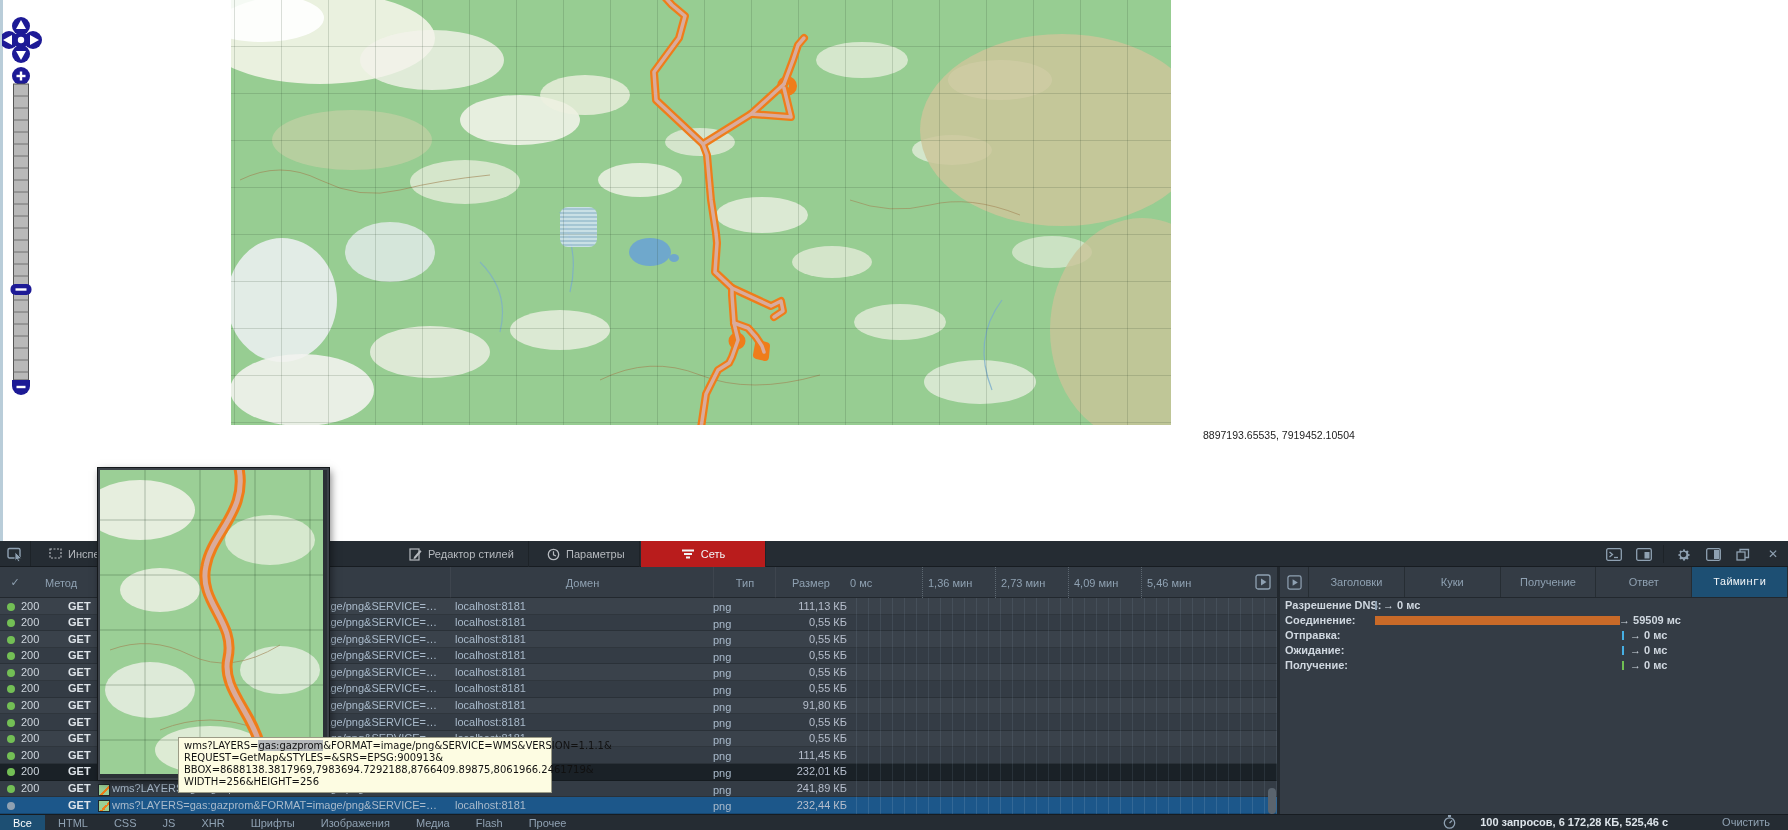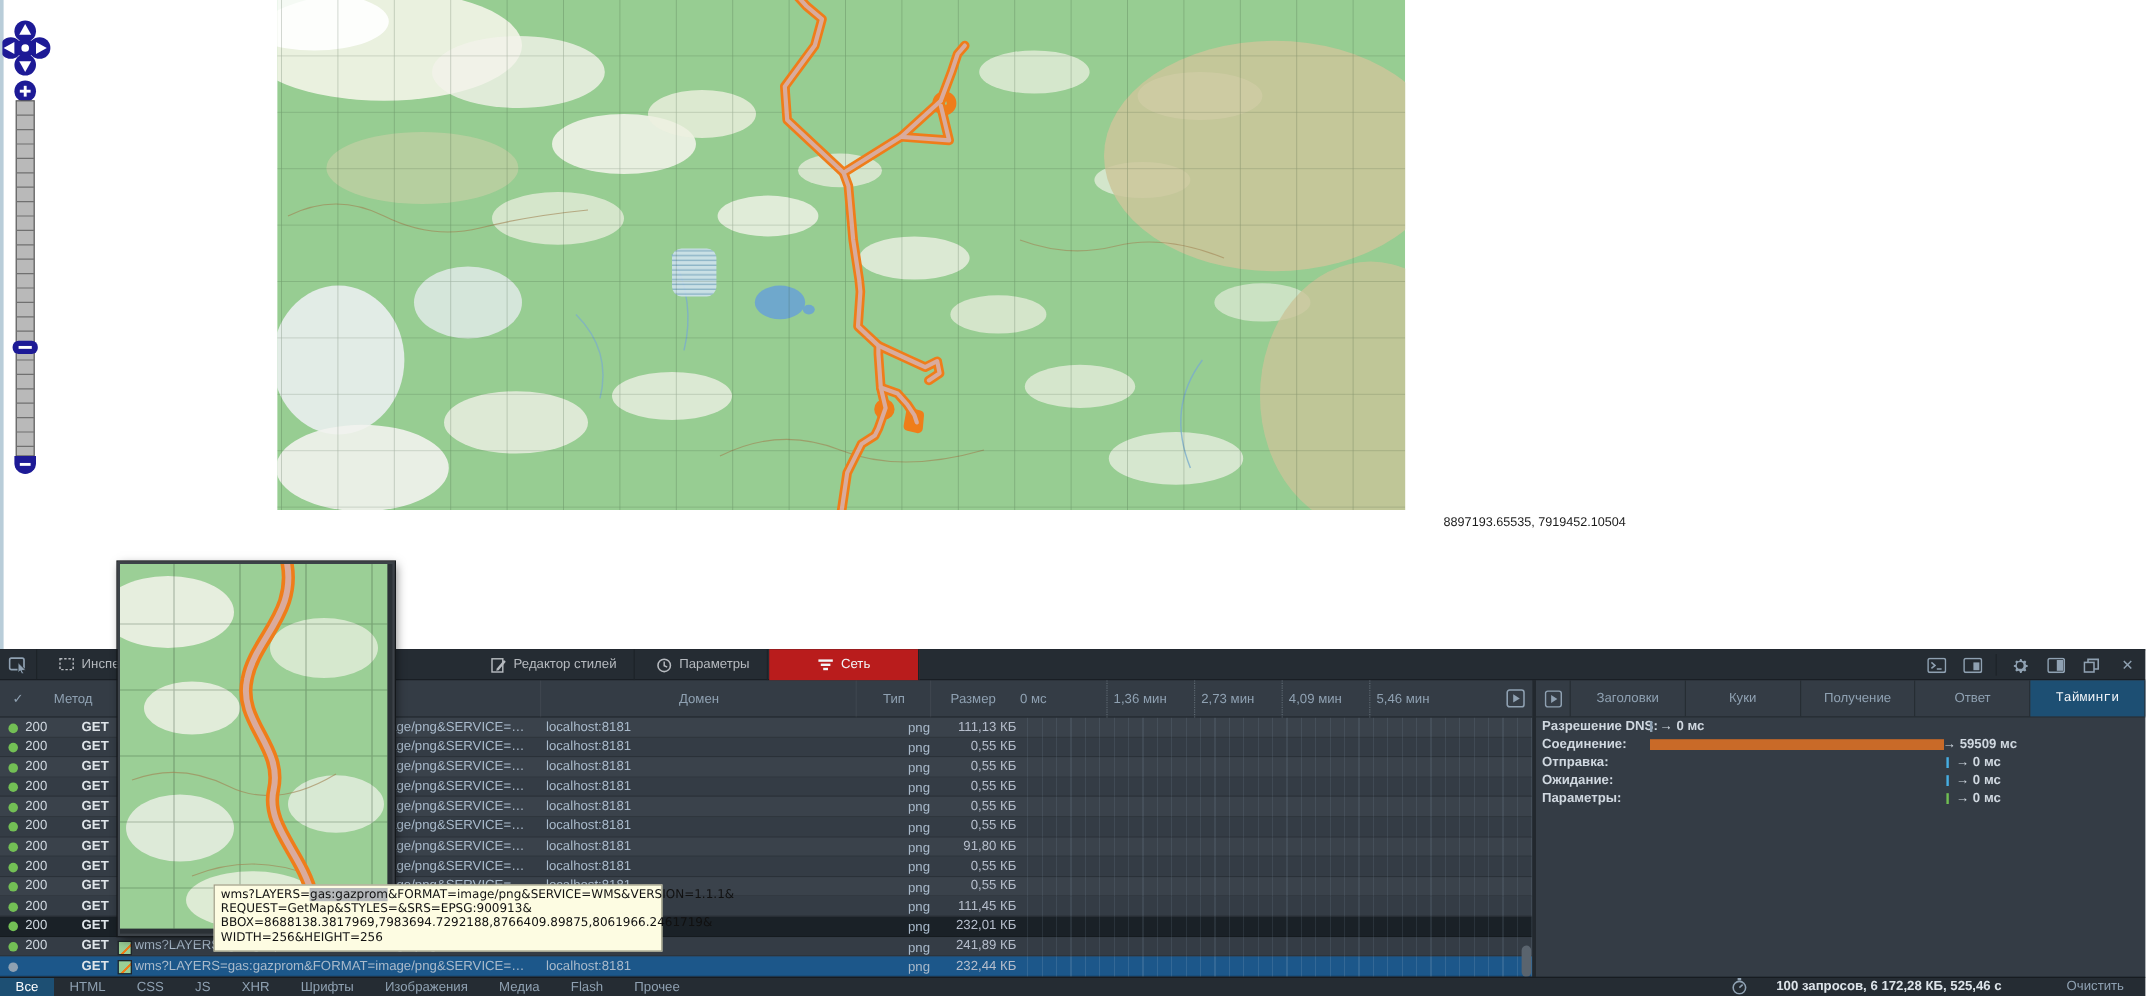--- a/index.html
+++ b/index.html
@@ -40,21 +40,21 @@
   .row .grid{position:absolute;left:845px;top:0;width:432px;height:100%;
      background:repeating-linear-gradient(90deg,transparent 0 11px,rgba(151,175,196,.12) 11px 12px);}
   .row.selected .grid{background:repeating-linear-gradient(90deg,transparent 0 11px,rgba(255,255,255,.10) 11px 12px);}
   .dot{position:absolute;left:7px;top:4.5px;width:8px;height:8px;border-radius:50%;}
   .rstatus{position:absolute;left:21px;top:1.5px;color:#cdd5dd;}
   .rmethod{position:absolute;left:68px;top:1.5px;color:#dfe5ea;font-weight:bold;}
   .ricon{position:absolute;left:98px;top:3px;width:10px;height:10px;border:1px solid #20262b;
      background:linear-gradient(135deg,#9bcf96 55%,#ef7d1a 55%,#ef7d1a 70%,#9bcf96 70%);}
   .rurl{position:absolute;left:112px;top:1.5px;width:331px;color:#a9bacb;white-space:nowrap;overflow:hidden;text-overflow:ellipsis;}
   .rdomain{position:absolute;left:455px;top:1.5px;color:#a9bacb;}
-  .rtype{position:absolute;left:713px;top:3px;width:62px;text-align:right;color:#a9bacb;}
+  .rtype{position:absolute;left:713px;top:3px;width:62px;text-align:left;color:#a9bacb;}
   .rsize{position:absolute;left:775px;top:1.5px;width:72px;text-align:right;color:#b6becc;}
   #scrollthumb{left:1268px;top:788px;width:8px;height:26px;background:#5a646e;border-radius:4px;}
 
   
   #dp-sep{left:1277px;top:567px;width:3px;height:263px;background:#22282e;}
   #dp-tabs{left:1280px;top:567px;width:508px;height:31px;background:#343c45;border-bottom:1px solid #22282e;box-sizing:border-box;display:flex;}
   #dp-toggle{width:28px;display:flex;align-items:center;justify-content:center;color:#8fa1b2;border-right:1px solid #262d33;}
   .dtab{flex:1;display:flex;align-items:center;justify-content:center;color:#8fa1b2;border-right:1px solid #262d33;}
   .dtab.active{background:#1d4f73;color:#f2f5f8;font-family:Liberation Mono, monospace;}
   #dp-body{left:1280px;top:598px;width:508px;height:216px;background:#343c45;}
@@ -474,21 +474,21 @@
         <div class="t-label">Отправка:</div>
         <div class="t-bar" style="left: 342px; width: 2px; background: rgb(70, 175, 227);"></div>
         <div class="t-val" style="left: 350px;">→ 0 мс</div>
       </div>
       <div class="timing-row">
         <div class="t-label">Ожидание:</div>
         <div class="t-bar" style="left: 342px; width: 2px; background: rgb(70, 175, 227);"></div>
         <div class="t-val" style="left: 350px;">→ 0 мс</div>
       </div>
       <div class="timing-row">
-        <div class="t-label">Параметры:</div>
+        <div class="t-label">Получение:</div>
         <div class="t-bar" style="left: 342px; width: 2px; background: rgb(112, 191, 83);"></div>
         <div class="t-val" style="left: 350px;">→ 0 мс</div>
       </div>
     </div>
 
   <div class="abs" id="footer">
       <div class="fbtn active">Все</div>
       <div class="fbtn">HTML</div>
       <div class="fbtn">CSS</div>
       <div class="fbtn">JS</div>

